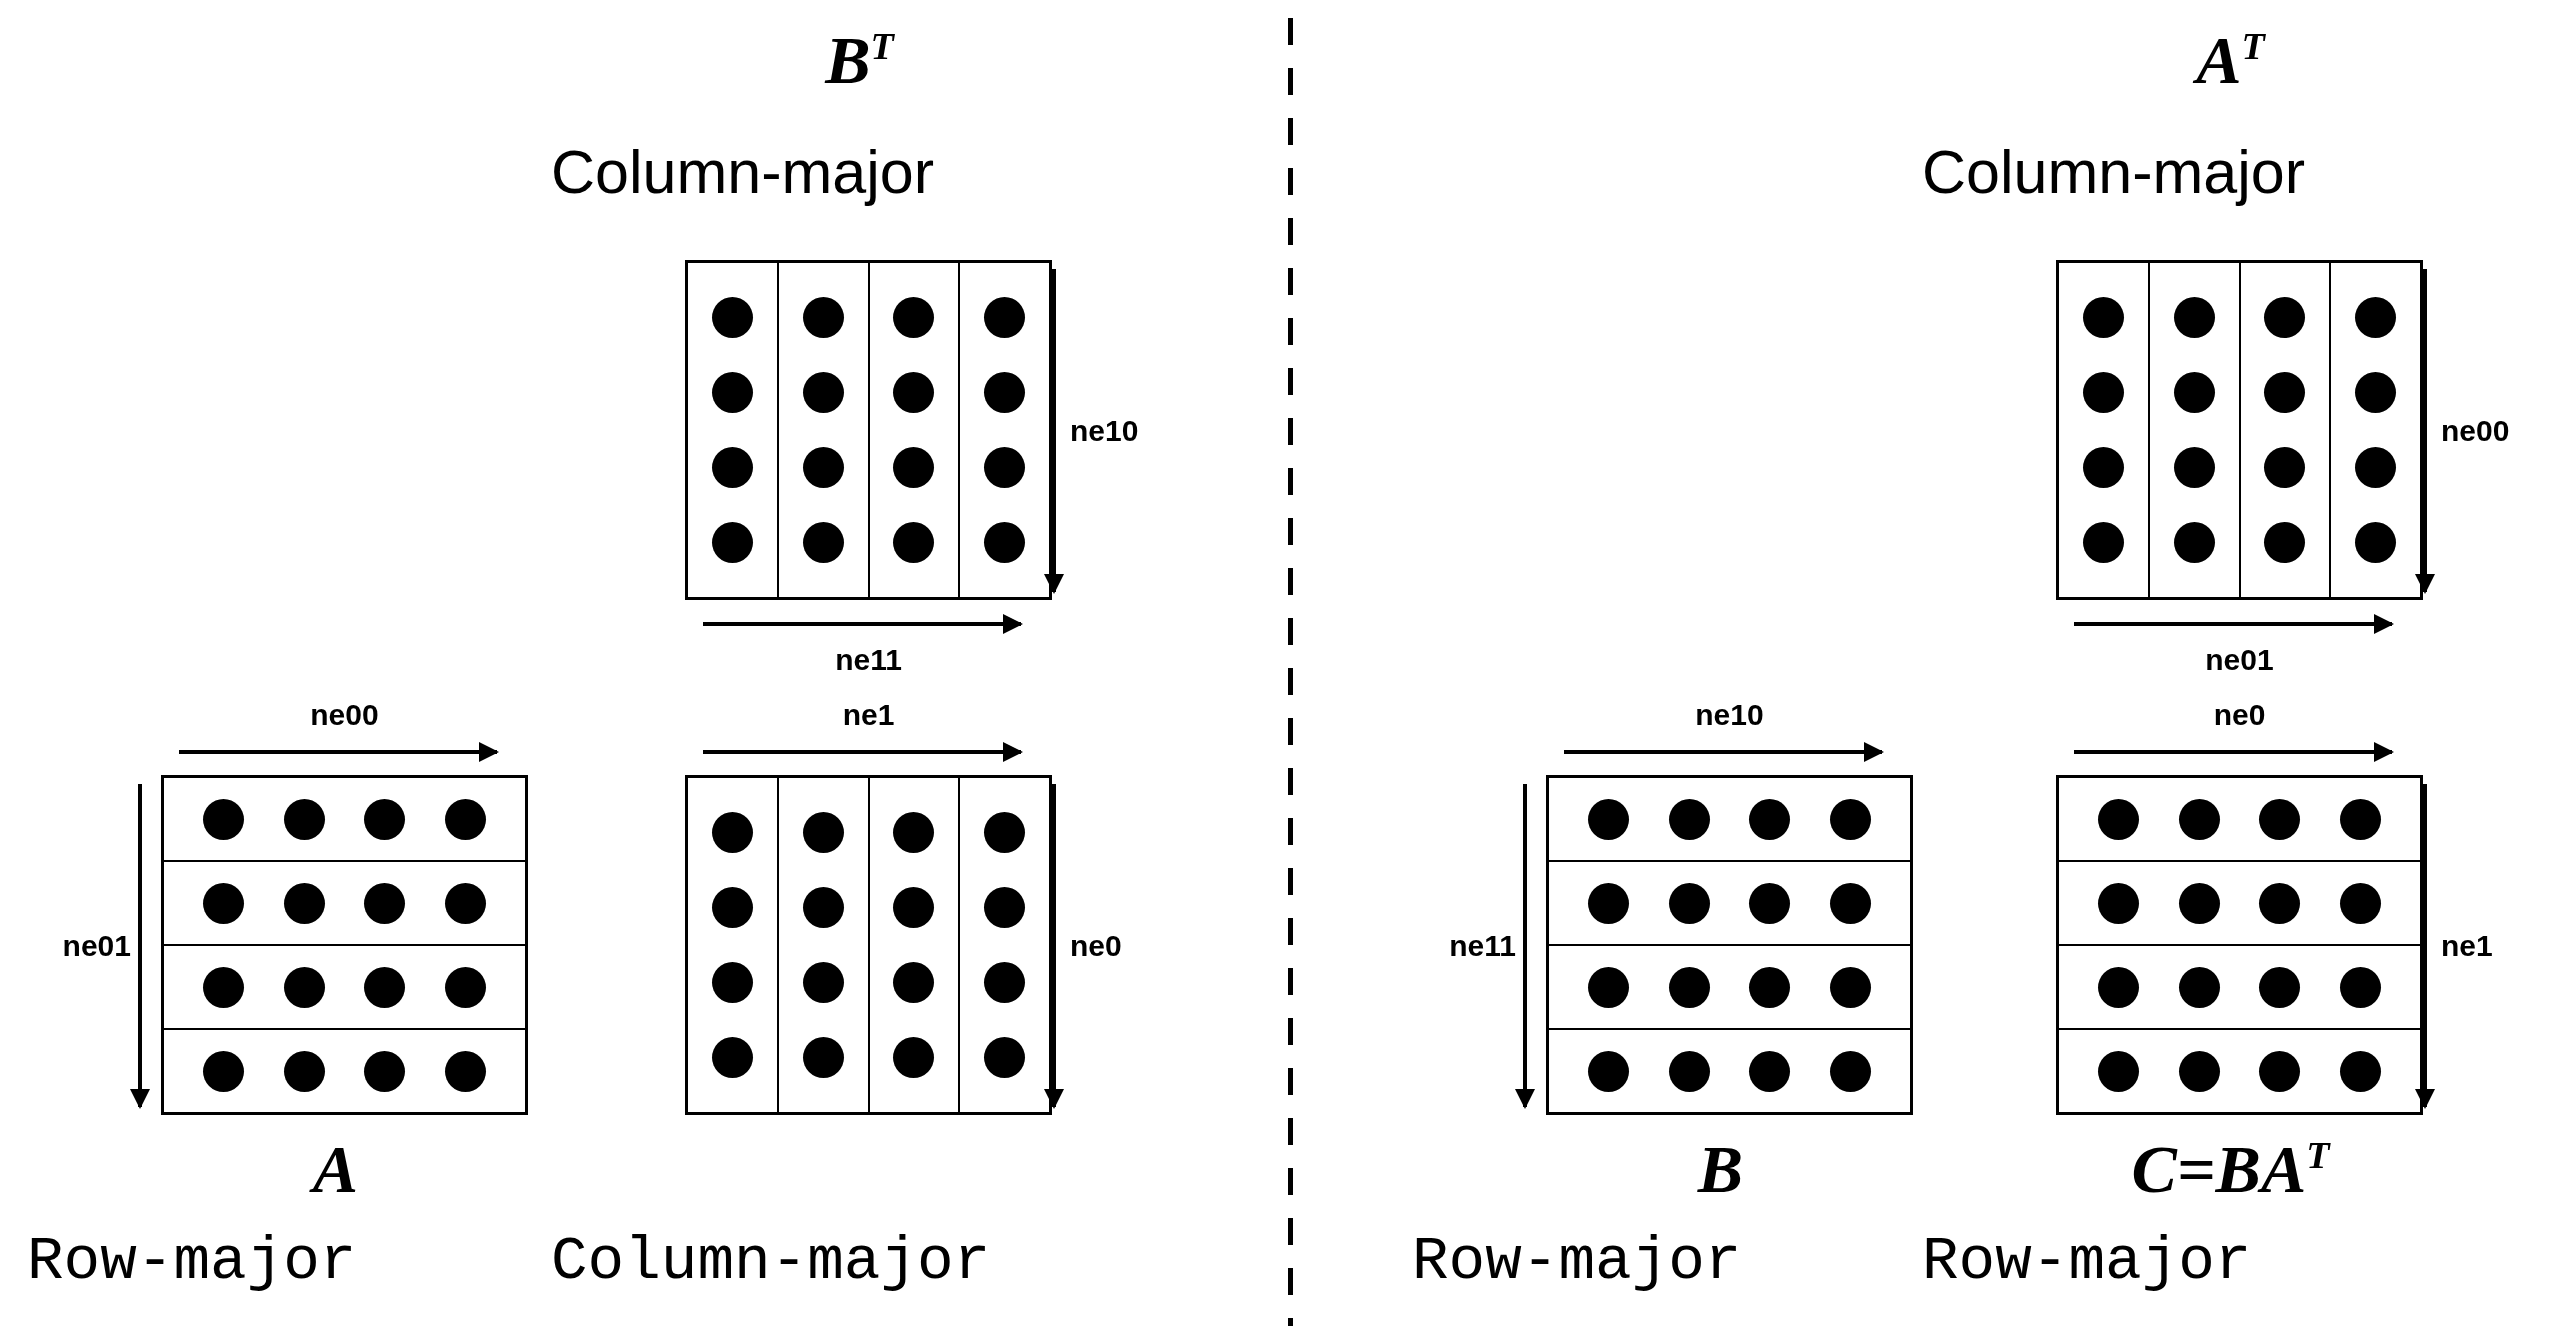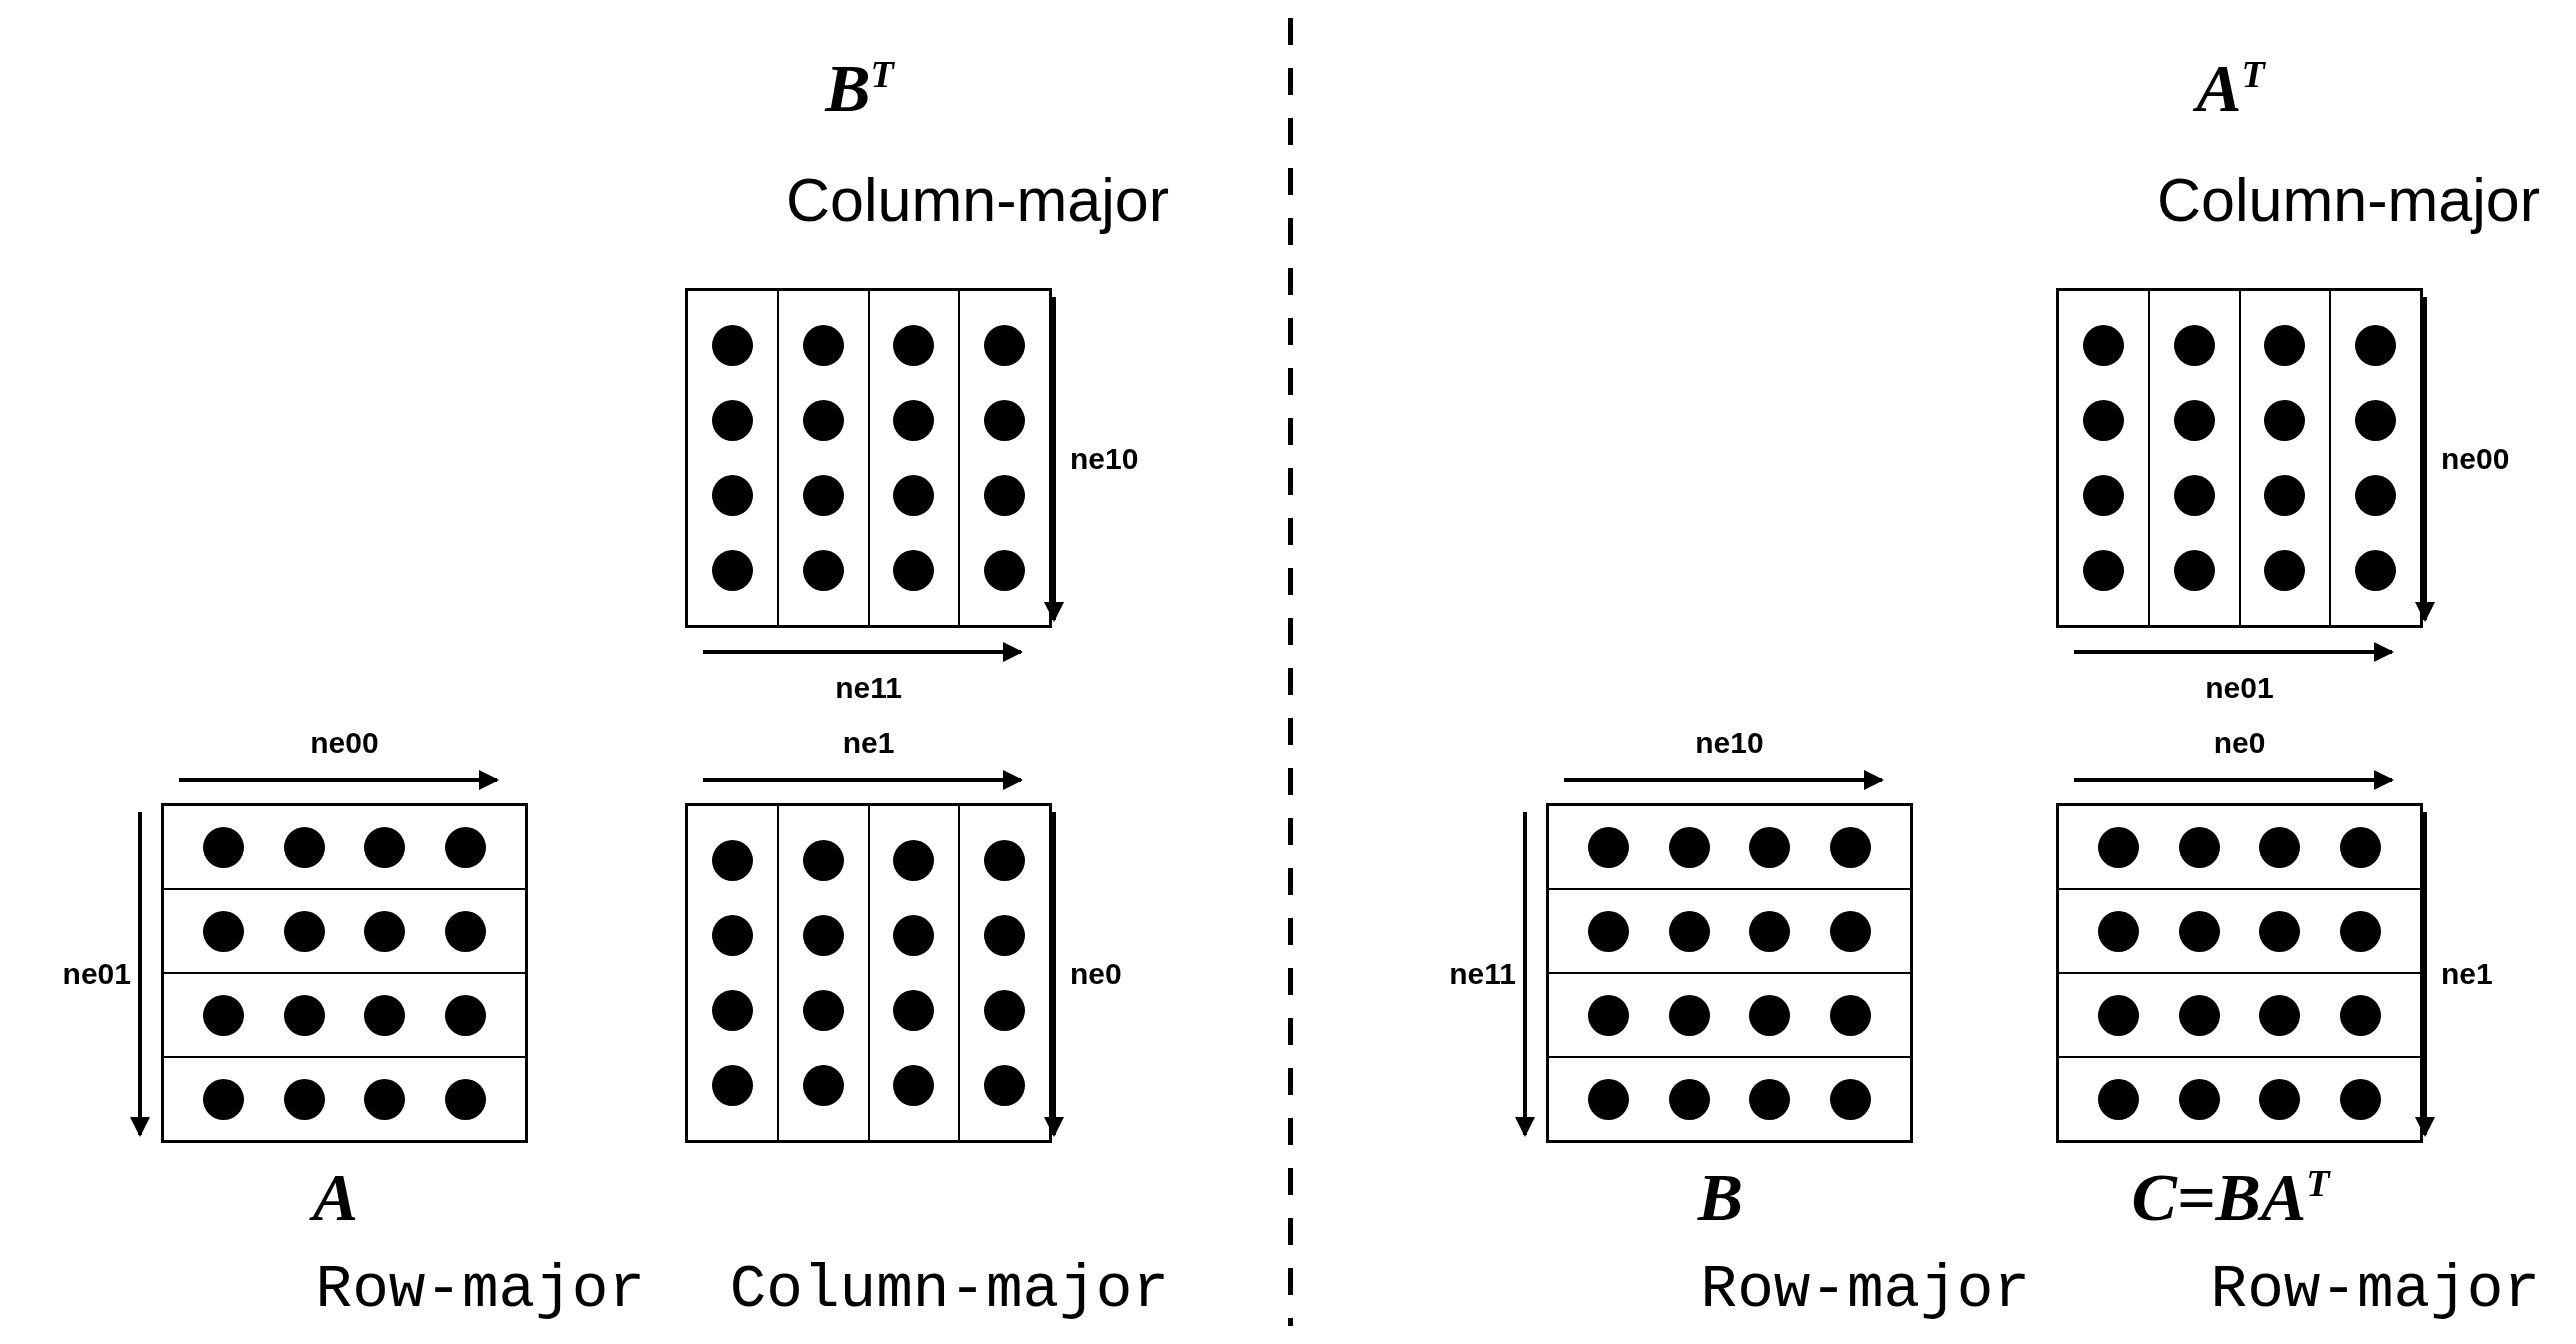--- a/index.html
+++ b/index.html
@@ -8,21 +8,21 @@
 
   #canvas {
     position:relative;
     width:2576px;
     height:1344px;
     background:#ffffff;
     overflow:hidden;
   }
 
   
-  .mgroup { position:absolute; width:367px; height:340px;margin-top:28px; }
+  .mgroup { position:absolute; width:367px; height:340px; }
 
   
   .matrix {
     position:absolute; inset:0;
     border:3.6px solid #000;
     background:#fff;
     display:flex;
   }
   .matrix.row-major { flex-direction:column; }
   .matrix.col-major { flex-direction:row; }
@@ -86,21 +86,21 @@
     font-family:"Liberation Serif", serif;
     font-style:italic; font-weight:bold;
     font-size:68px; line-height:1.1;
     color:#000; white-space:nowrap;
   }
   .math-title sup { font-size:56%; font-style:italic; }
   .title-above { top:-237px; }
   .title-below { top:357px; }
 
   .storage-label {
-    position:absolute; left:-134px; width:618px; text-align:right;
+    position:absolute; left:-134px; width:618px; text-align:left;
     font-family:"Liberation Sans", sans-serif;
     font-size:61px; line-height:1.05;
     color:#000; white-space:nowrap;
   }
   .storage-above { top:-120px; }
   .storage-below { top:455px;font-family:Liberation Mono, monospace; }
 
   
   #divider {
     position:absolute;

